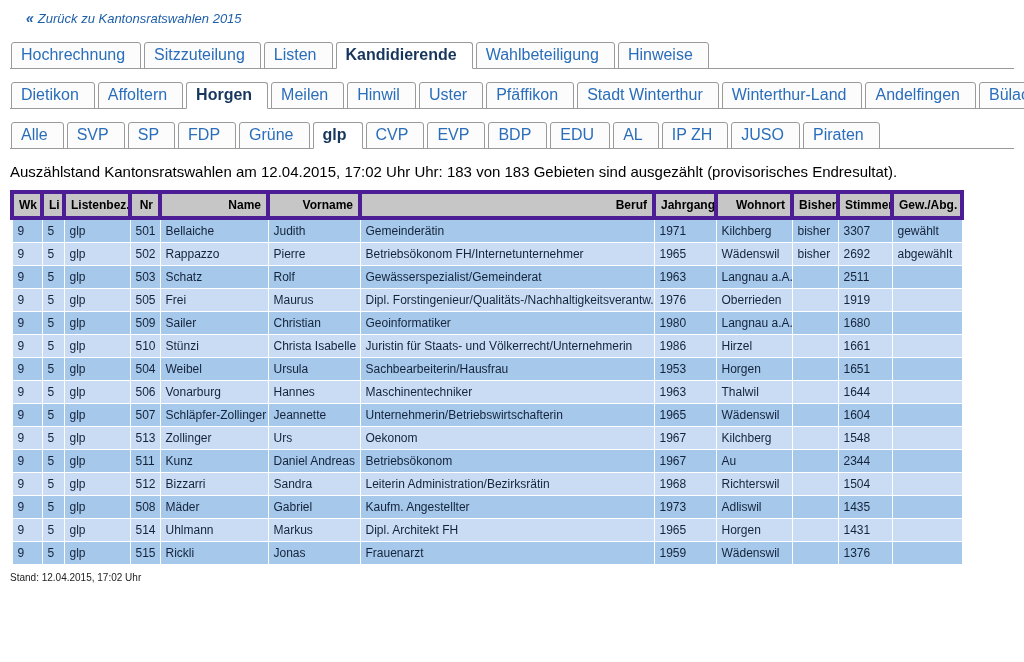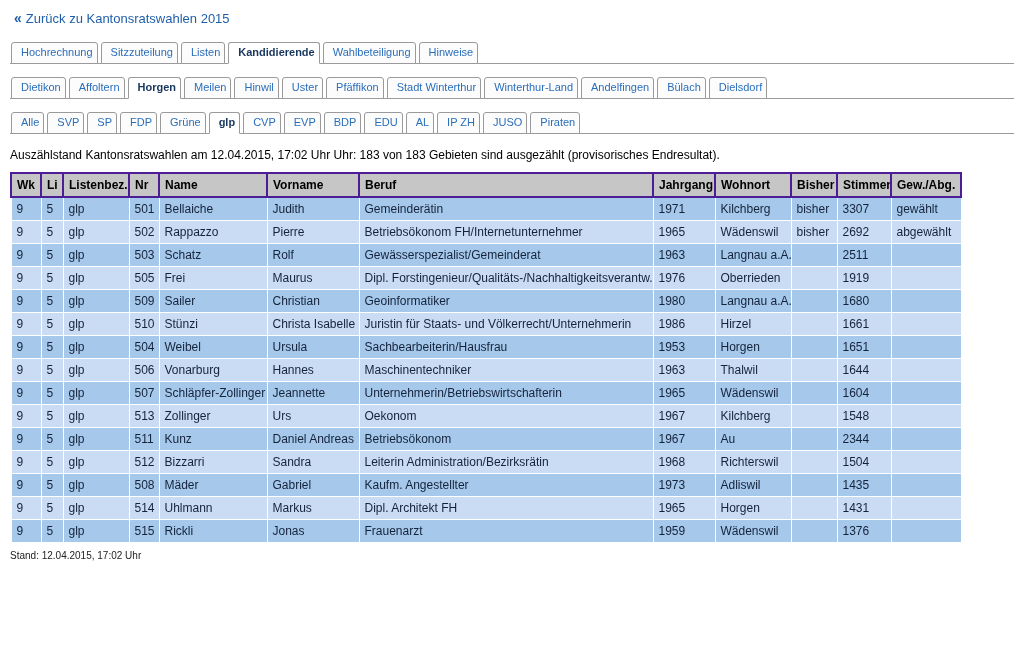--- a/index.html
+++ b/index.html
@@ -10,73 +10,74 @@
     color: #000;
   }
   body { width: 1024px; min-height: 662px; padding: 8px 10px; }
 
   
   .back-link {
     display: inline-block;
     color: #1f5fa9;
     font-size: 13px;
     text-decoration: none;
-    margin: 2px 0 16px 4px;
+    margin: 2px 0 16px 16px;
     cursor: pointer;
+    font-style: italic;
   }
   .back-link .back-icon { font-weight: bold; font-size: 14px; margin-right: 4px; }
 
   
   .tab-rows { margin-bottom: 4px; }
   .tab-row {
     border-bottom: 1px solid #9a9a9a;
     margin-bottom: 13px;
     padding-left: 1px;
     white-space: nowrap;
     line-height: 1;
   }
   .tab {
     display: inline-block;
     border: 1px solid #9a9a9a;
     border-radius: 3px 3px 0 0;
     background: #fcfcfc;
     color: #2a6ebb;
-    font-size: 11px;
-    padding: 4px 4px 5px 9px;
+    font-size: 16px;
+    padding: 4px 15px 5px 9px;
     margin-right: 3px;
     margin-bottom: -1px;
     cursor: pointer;
     text-decoration: none;
     vertical-align: bottom;
   }
   .tab.active {
     color: #17365d;
     font-weight: bold;
     background: #ffffff;
     border-bottom-color: #ffffff;
     cursor: default;
     text-align: right;
   }
 
   
-  .status-text { font-size: 12px; margin: 14px 0 10px 0; }
+  .status-text { font-size: 15px; margin: 14px 0 10px 0; }
 
   
   table.results {
     border-collapse: collapse;
     table-layout: fixed;
     width: 950px;
   }
   table.results th {
     background: #c6c6c6;
     font-weight: bold;
     font-size: 12px;
-    text-align: left;
+    text-align: right;
     padding: 4px 5px;
-    border: 2px solid #4c1d95;
+    border: 4px solid #4c1d95;
     white-space: nowrap;
     overflow: hidden;
     cursor: pointer;
   }
   table.results td {
     font-size: 12px;
     color: #14233c;
     padding: 4px 5px;
     border: 1px solid #ffffff;
     white-space: nowrap;

